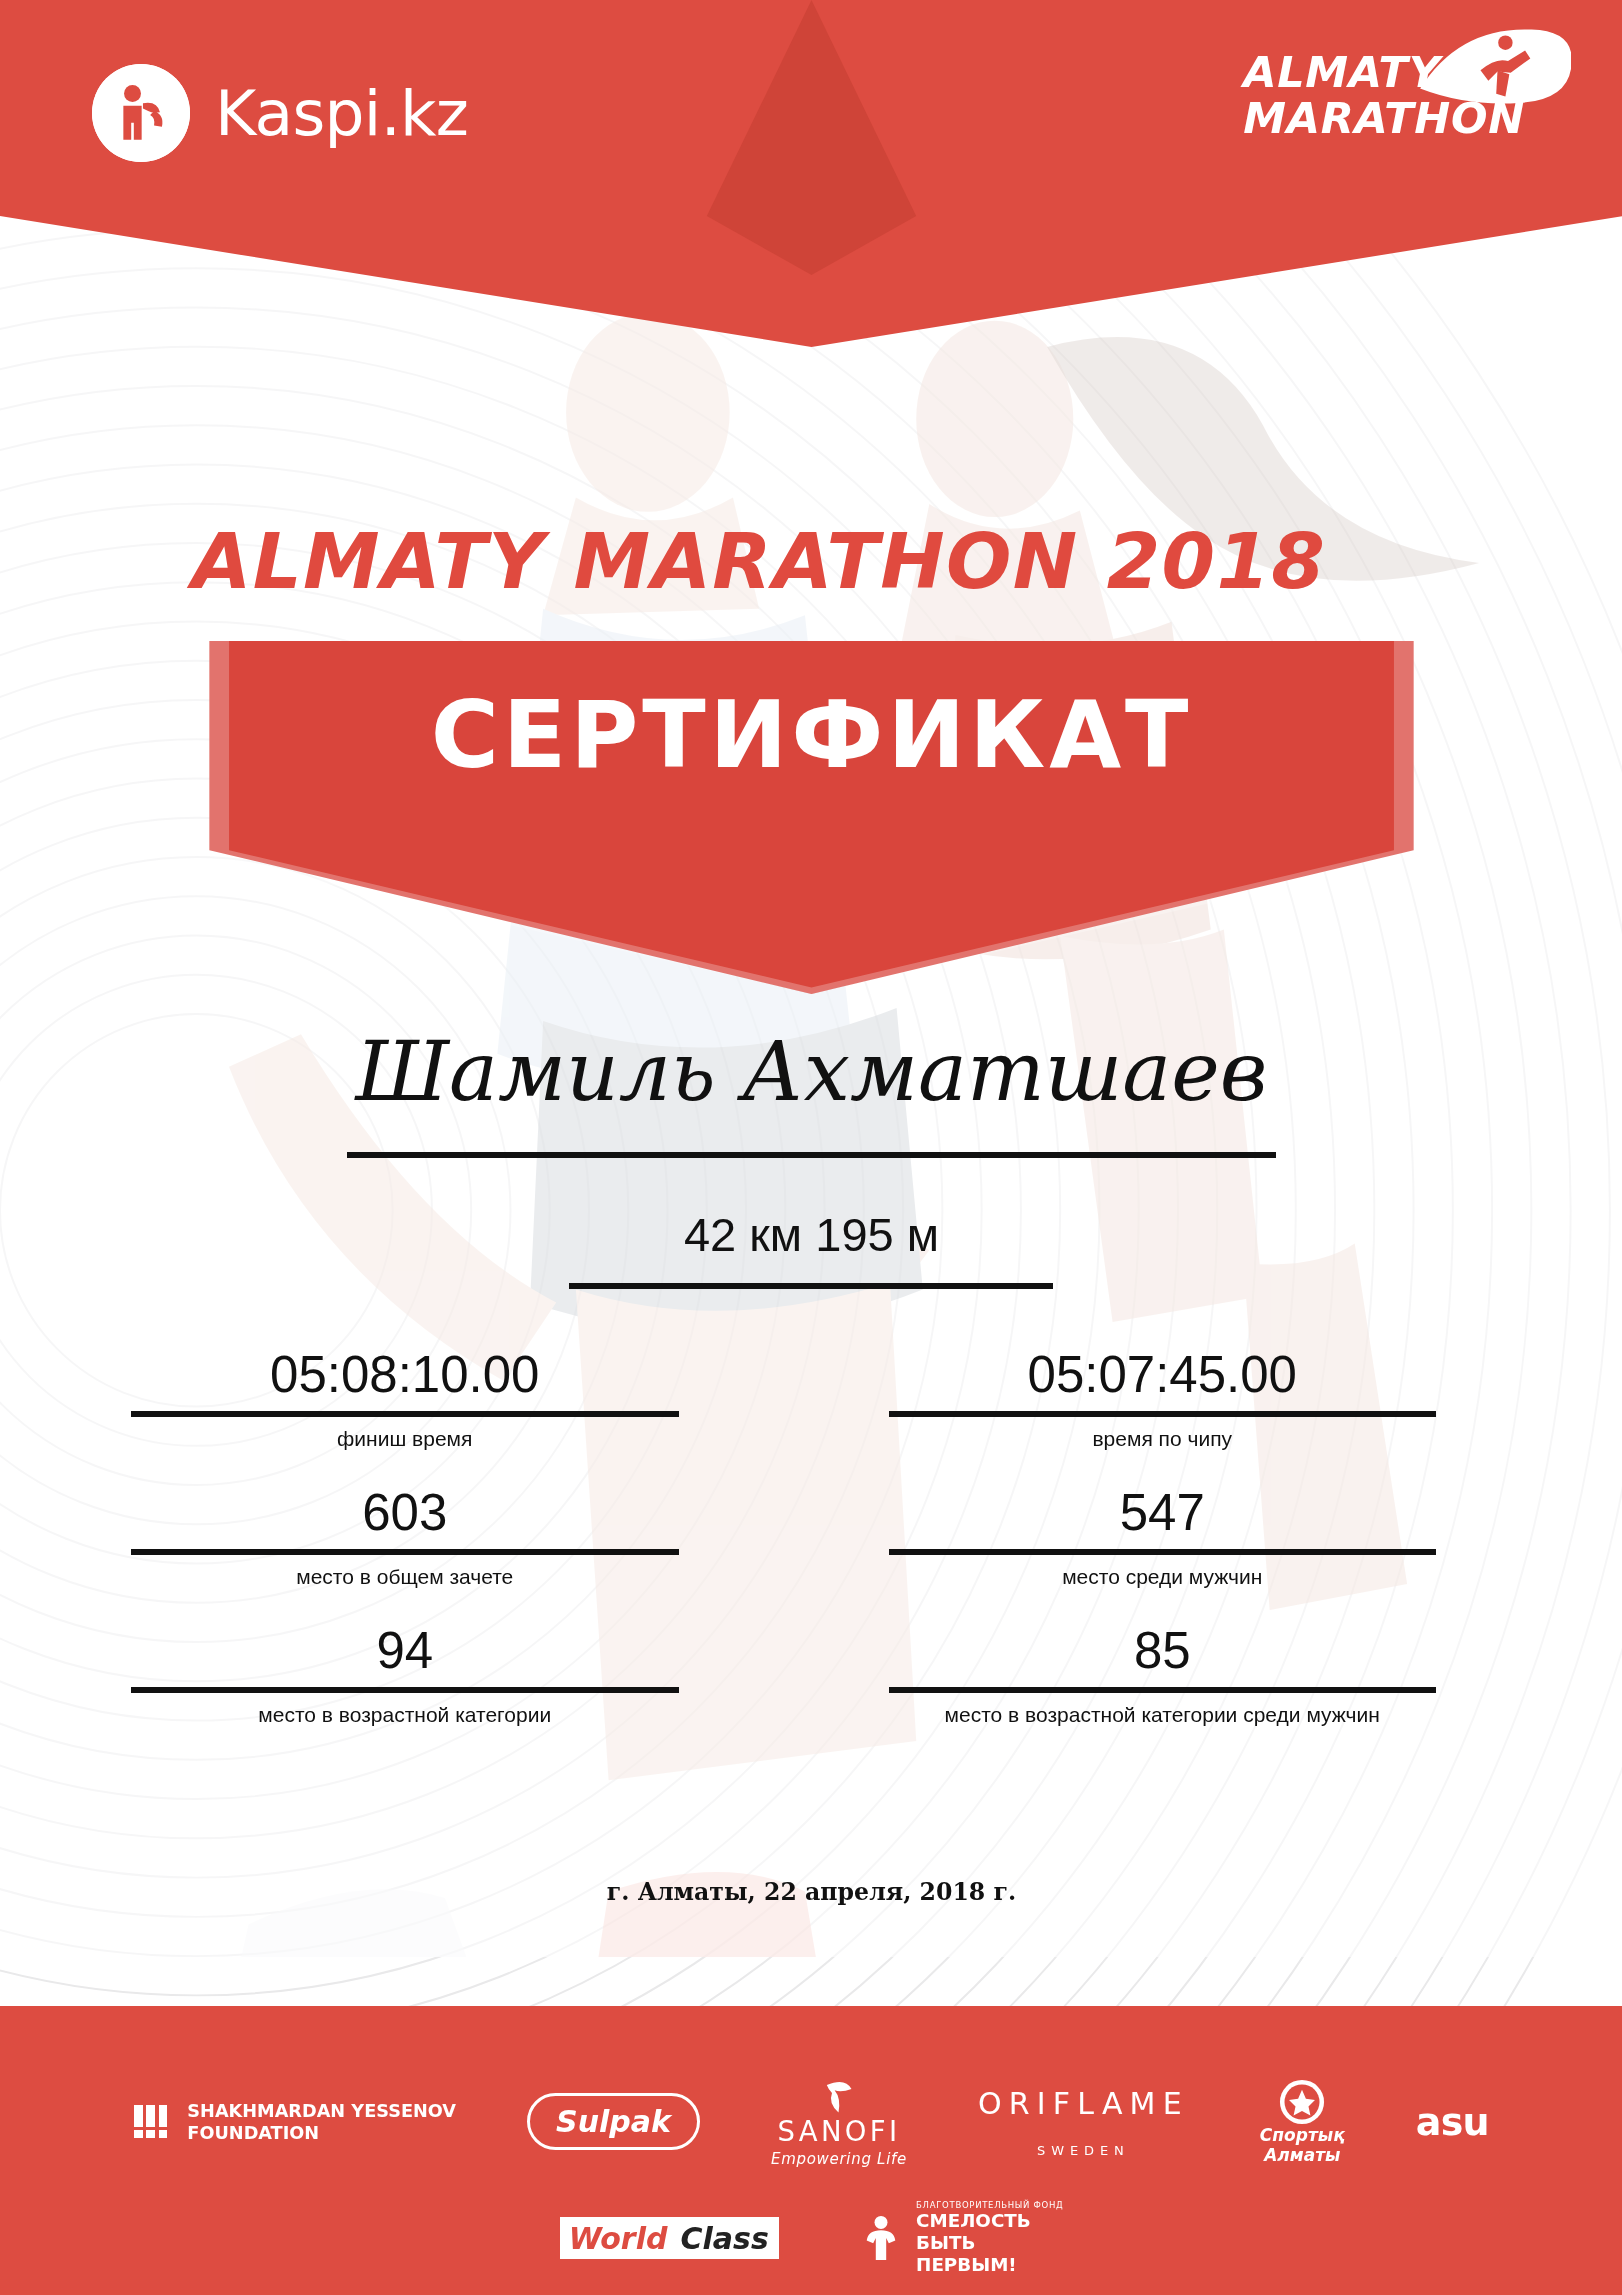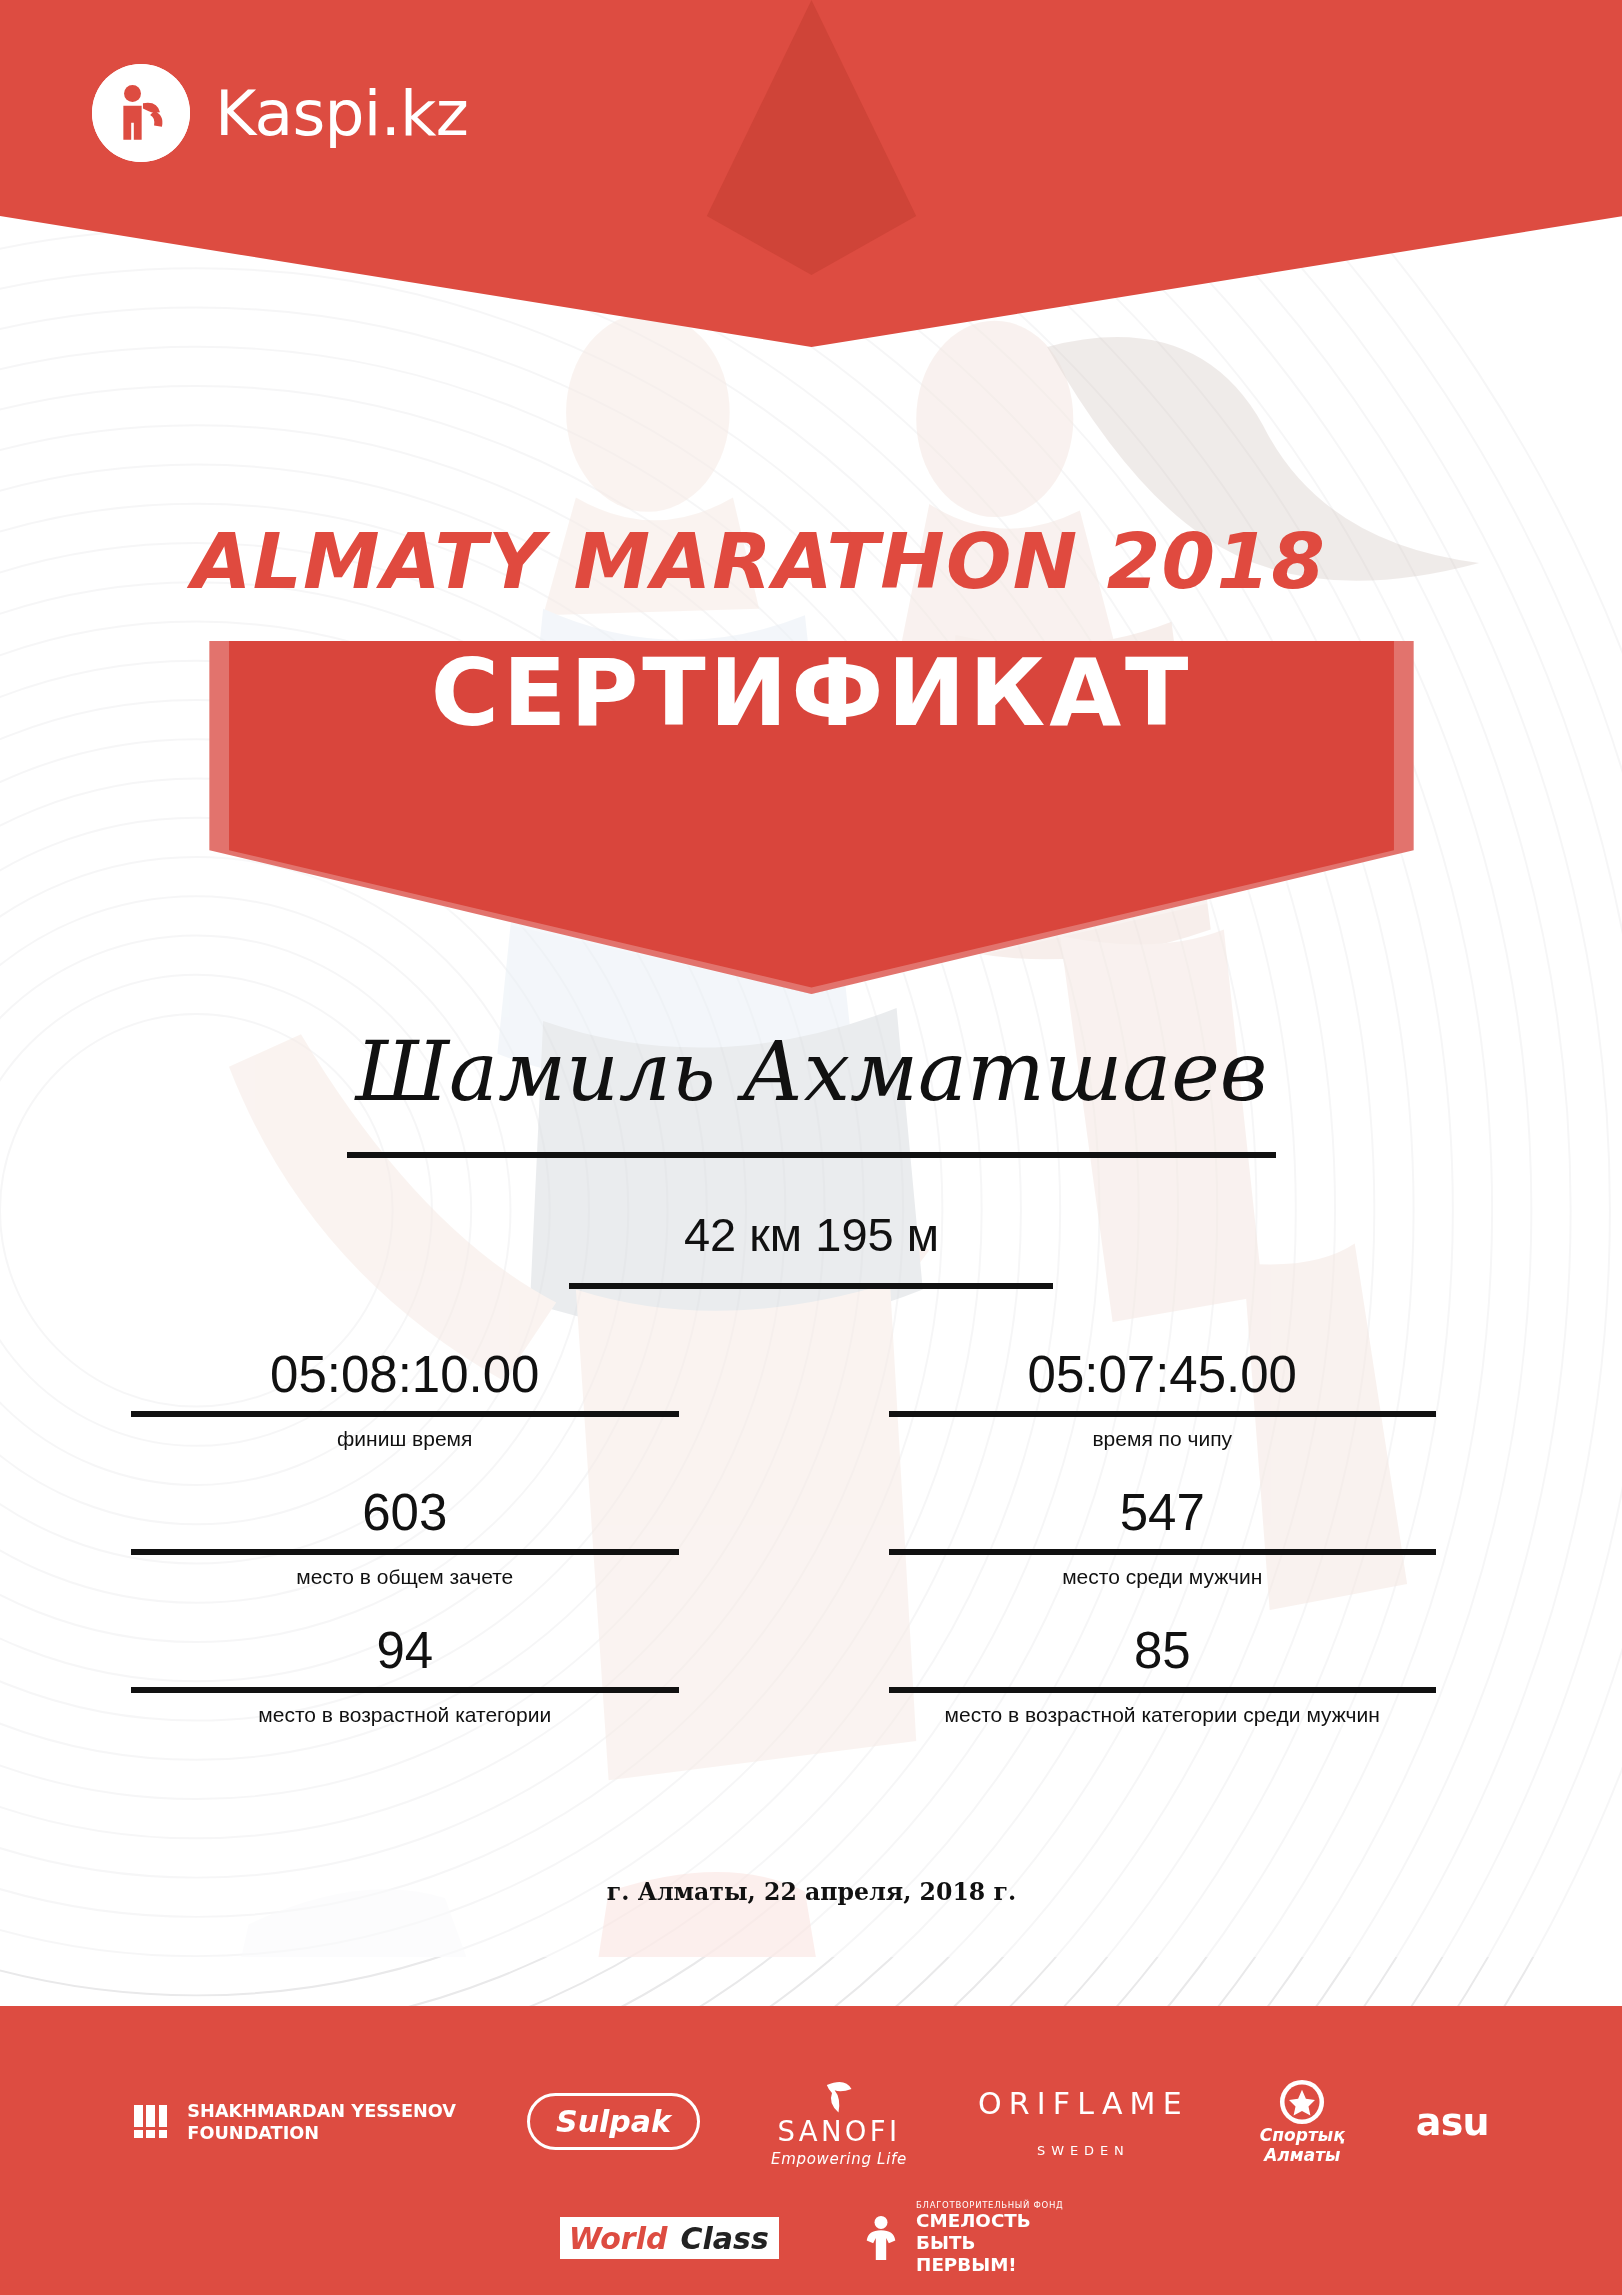--- a/index.html
+++ b/index.html
@@ -118,21 +118,21 @@
     position: absolute;
     left: 0;
     top: 641px;
     width: 1623px;
     height: 353px;
     z-index: 6;
   }
   .banner-text {
     position: absolute;
     left: 0;
-    top: 639px;
+    top: 681px;
     width: 1623px;
     text-align: center;
     font-family: "DejaVu Sans", sans-serif;
     font-weight: bold;
     font-size: 93px;
     color: #ffffff;
     letter-spacing: 3.9px;
     z-index: 7;
   }
 
@@ -459,20 +459,32 @@
             <circle cx="62" cy="45" r="13"></circle>
             <path d="M48 64 h28 v52 h-12 v-26 h-4 v26 h-12 z"></path>
             <path d="M78 60 q22 -4 26 14 q-12 2 -18 -2 l-8 -4 z"></path>
             <path d="M95 72 q16 6 12 24 l-12 -2 q2 -12 -6 -16 z"></path>
           </g>
         </svg>
       </div>
       <div class="kaspi-text">Kaspi.kz</div>
     </div>
 
+    <div class="am-logo">
+      <svg width="164" height="82" viewBox="0 0 250 125" style="position:absolute; right:-46px; top:-26px;">
+        <path d="M20 100 q60 -95 170 -90 q70 2 60 60 q-8 48 -80 52 q-80 5 -150 -22 z" fill="#ffffff"></path>
+        <g fill="#dd4c41">
+          <circle cx="150" cy="30" r="11"></circle>
+          <path d="M112 72 q24 -20 42 -14 l26 -16 8 12 -30 22 -20 -2 -14 14 z"></path>
+          <path d="M138 72 l18 6 -6 34 -14 -4 z"></path>
+        </g>
+      </svg>
+      <div class="am-line1">ALMATY</div>
+      <div class="am-line2">MARATHON</div>
+    </div>
   </div>
 
   <div class="main-title">ALMATY MARATHON 2018</div>
 
   <svg class="banner-wrap" viewBox="0 0 2480 540" preserveAspectRatio="none">
     <path d="M320 0 H2160 V320 L1240 540 L320 320 Z" fill="#d9453c"></path>
     <path d="M320 0 H350 V320 L1240 530 L2130 320 V0 H2160 V330 L1240 540 L320 330 Z" fill="#ffffff" opacity="0.25"></path>
   </svg>
   <div class="banner-text">СЕРТИФИКАТ</div>
 

